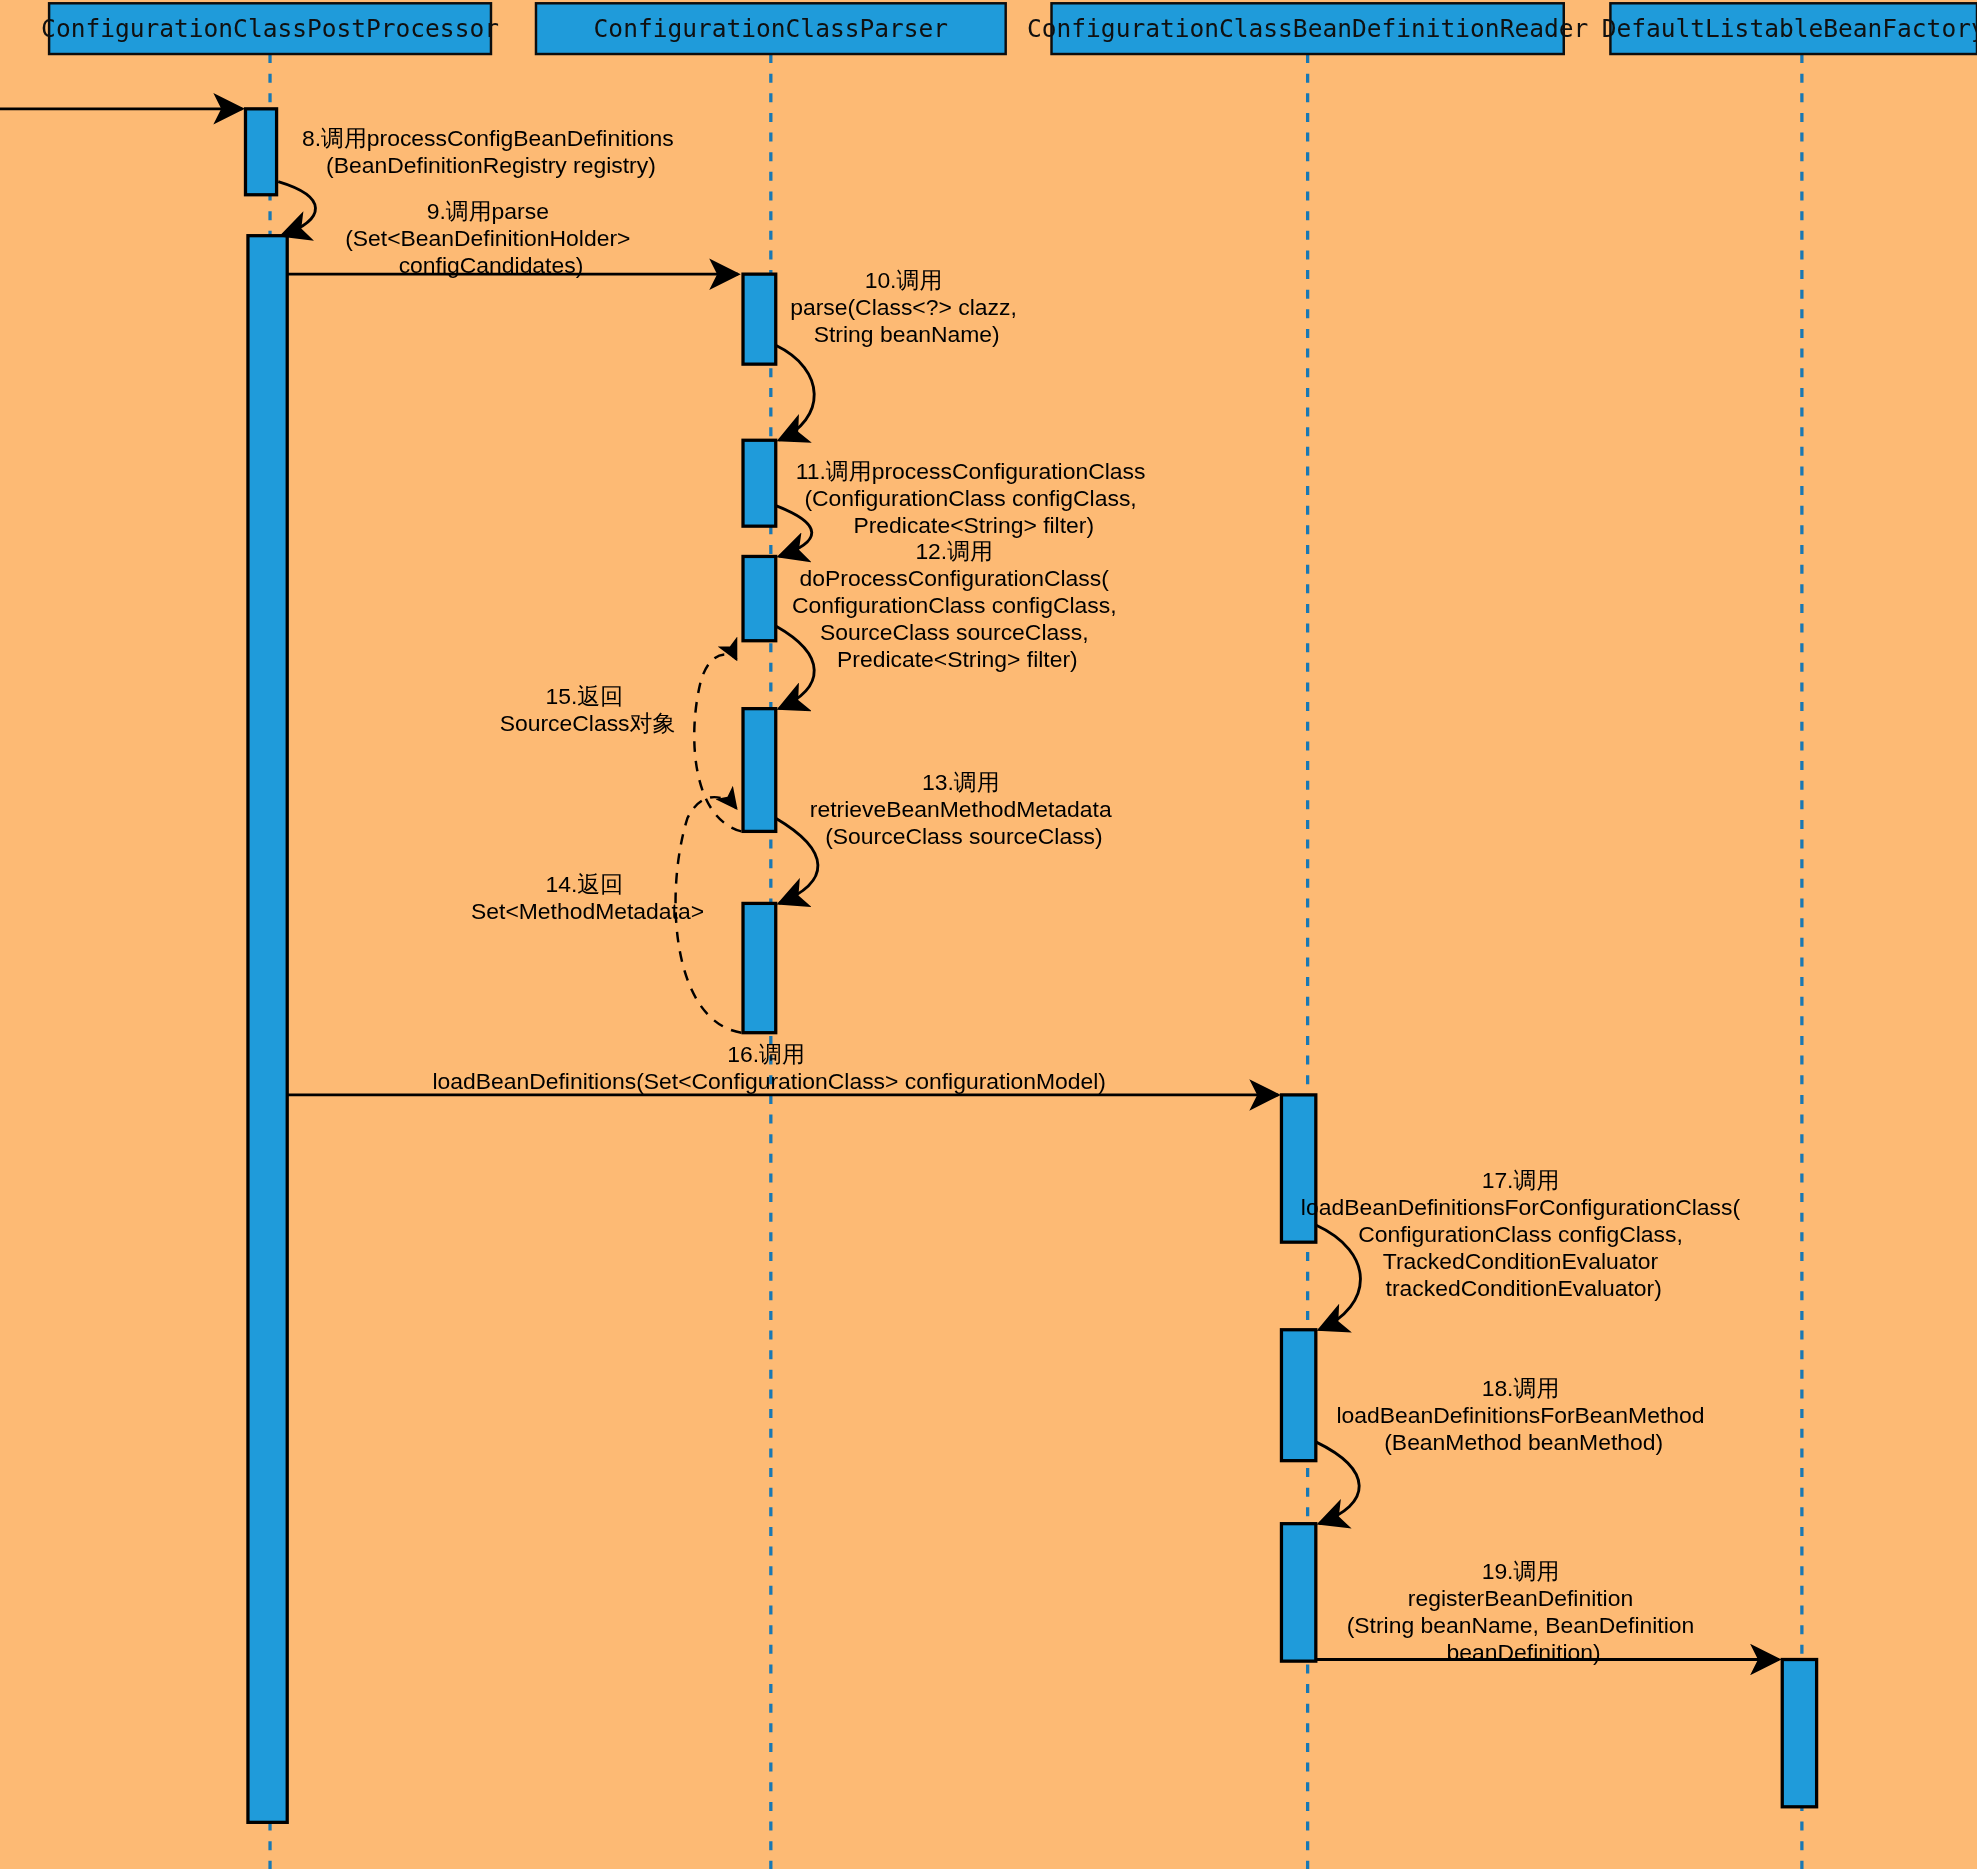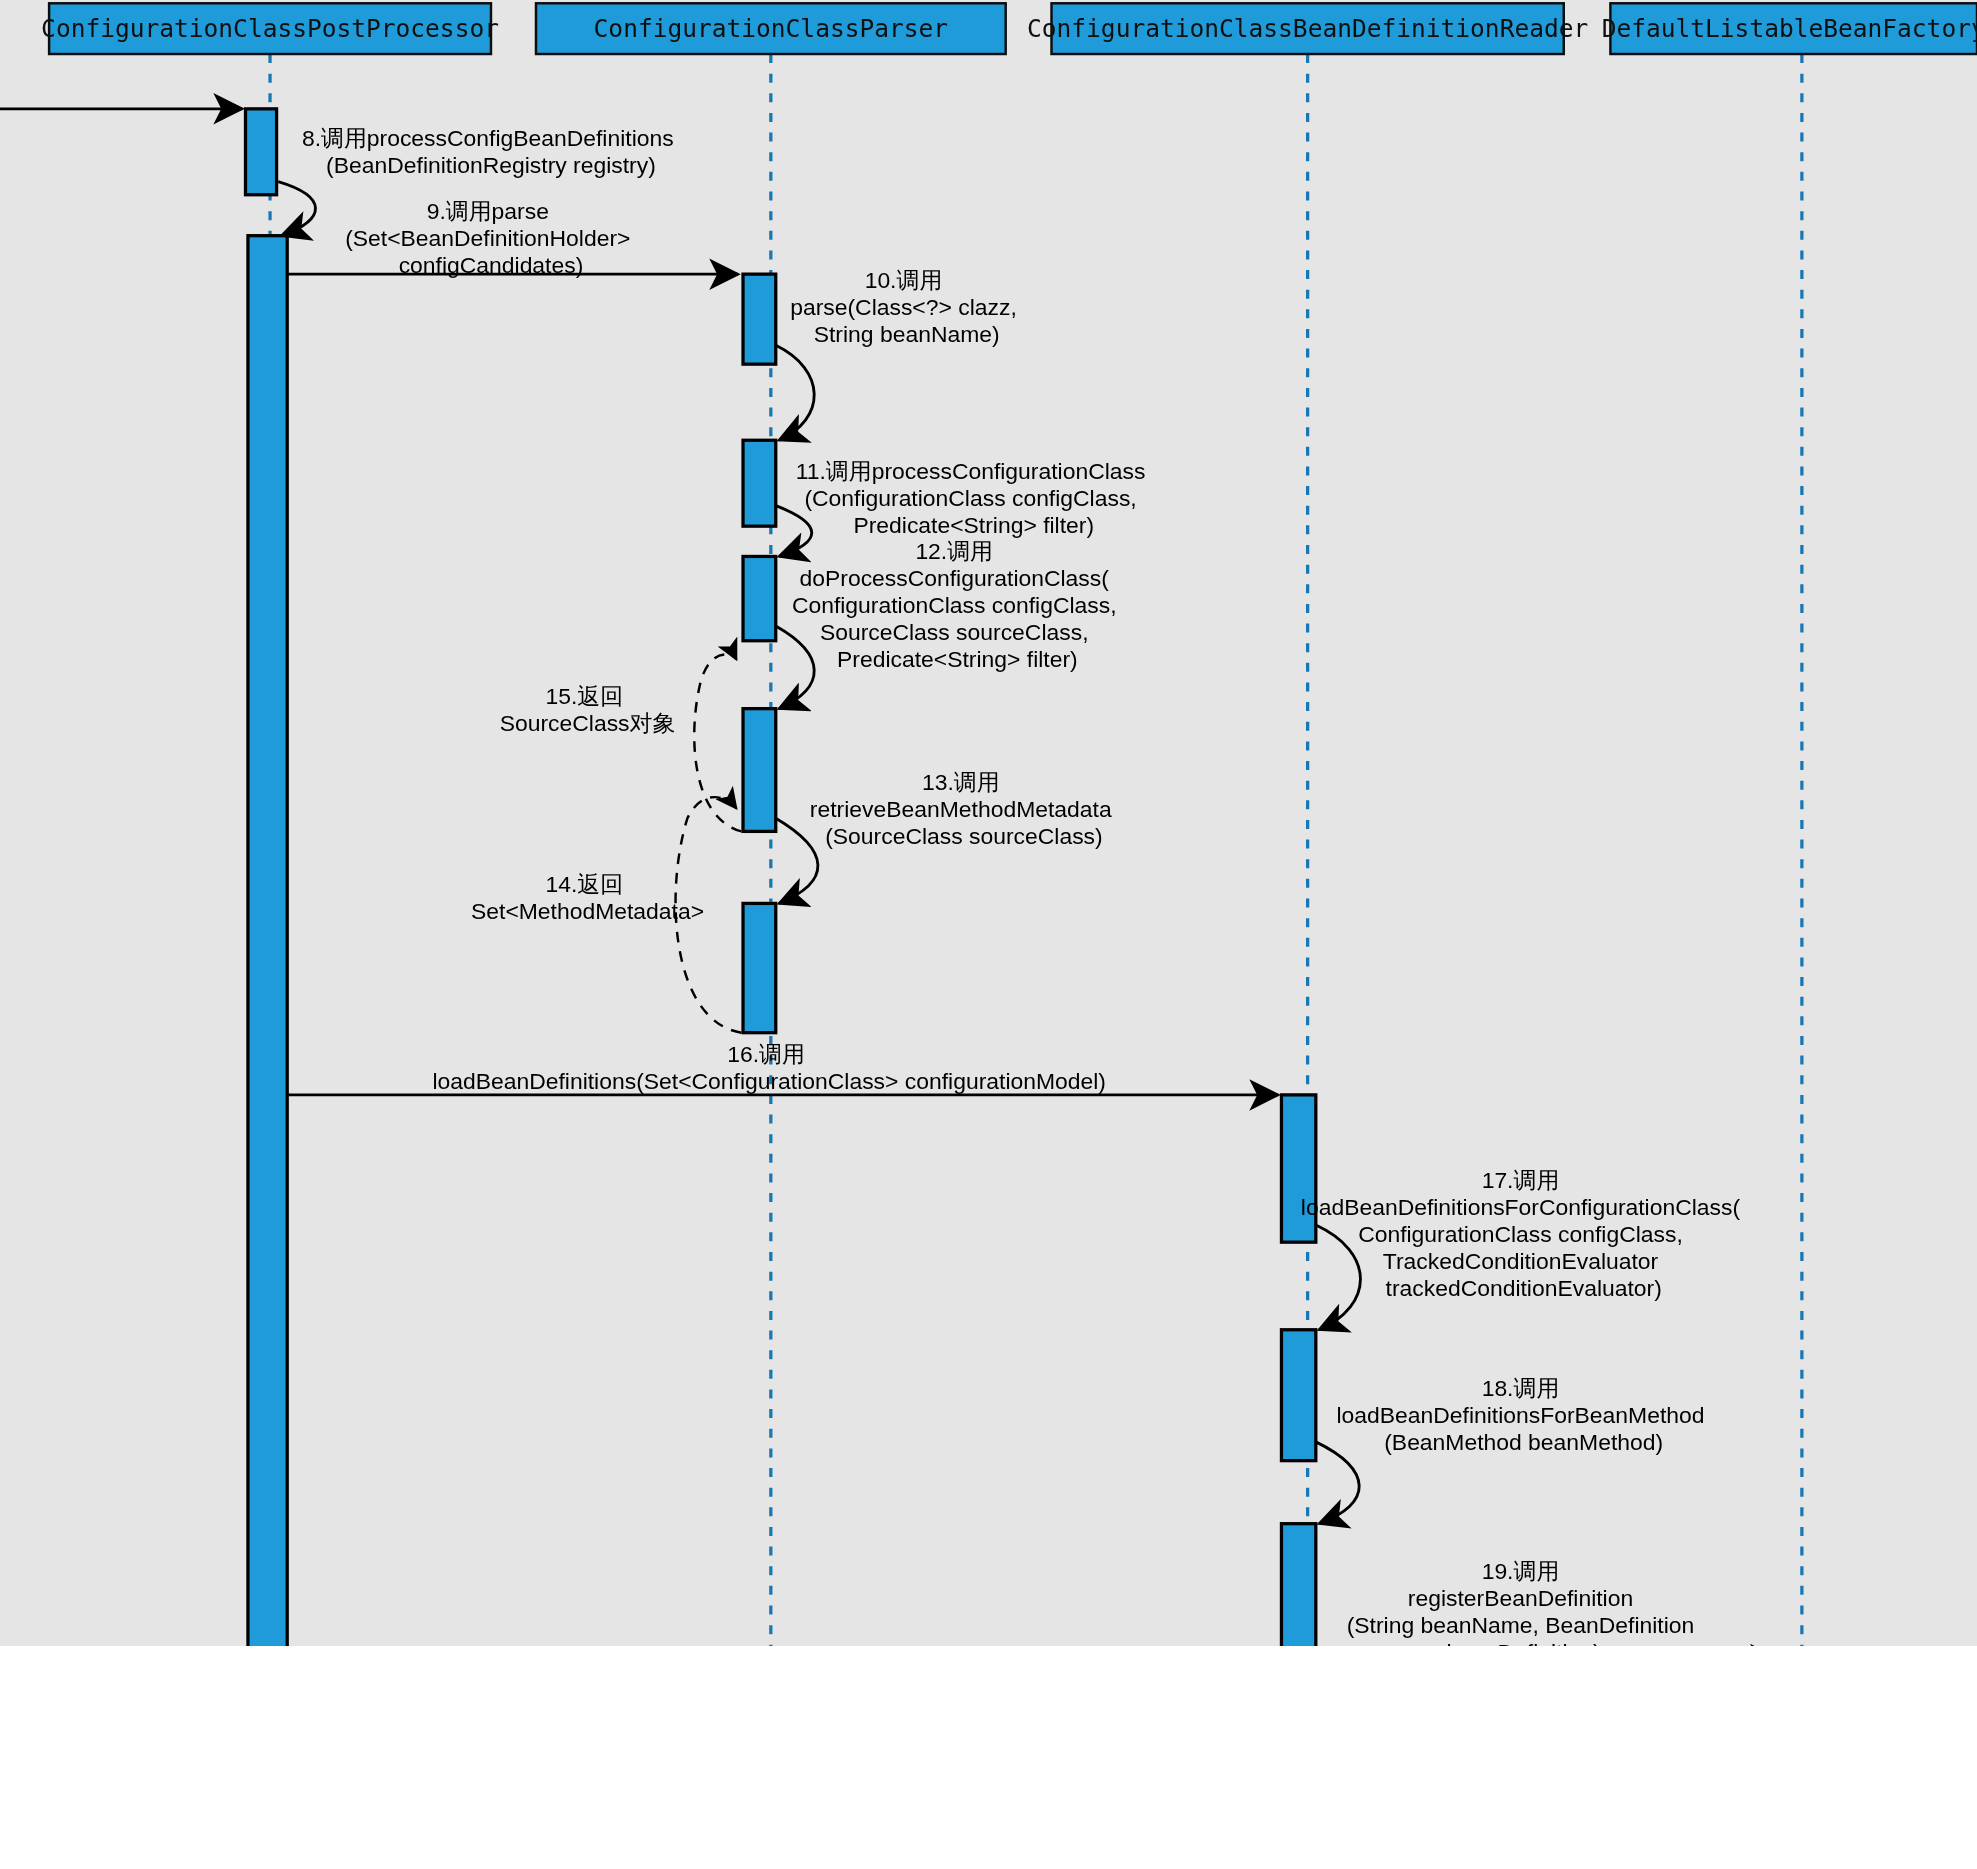--- a/index.html
+++ b/index.html
@@ -3,22 +3,22 @@
 <meta charset="utf-8">
 <style>
   html, body {
     margin: 0;
     padding: 0;
     background: #ffffff;
   }
   #diagram-root {
     position: relative;
     width: 1977px;
-    height: 1646px;
-    background: #e5e5e5;
+    height: 1869px;
+    background: #fdba74;
     font-family: "Liberation Sans", sans-serif;
     overflow: hidden;
   }
   svg#seq {
     display: block;
     width: 1977px;
     height: 1869px;
   }
   .lifeline-box {
     fill: #1f9bda;

